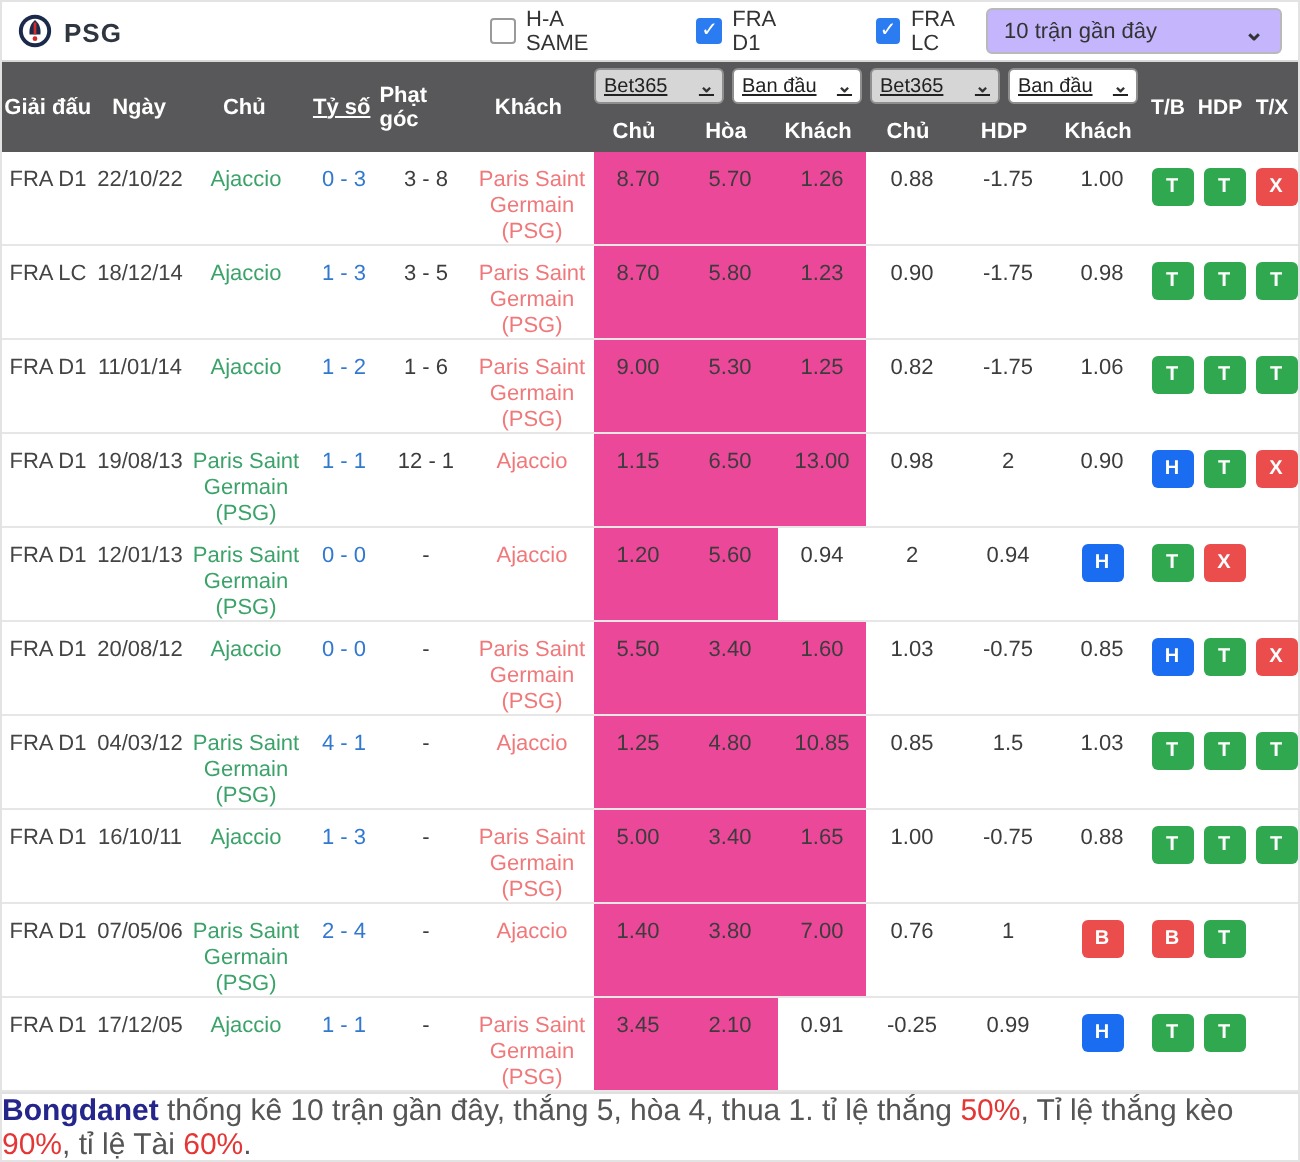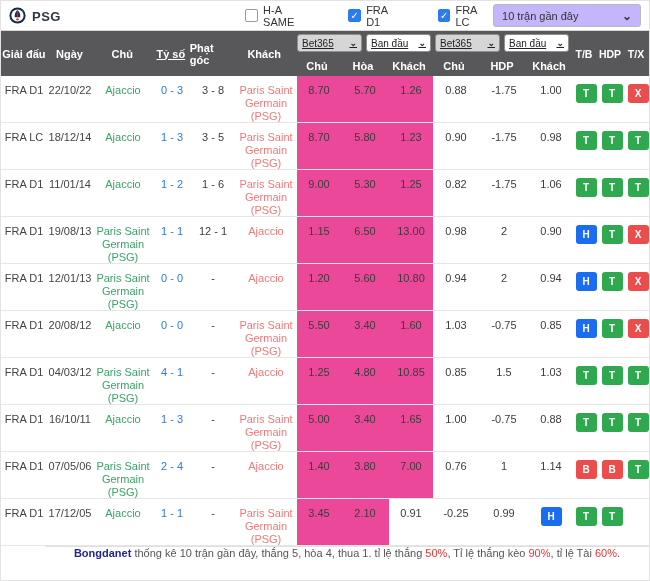--- a/index.html
+++ b/index.html
@@ -75,21 +75,21 @@
     width:21px; height:19px; border-radius:3px; color:#fff; font-size:10px; font-weight:bold;
     display:flex; align-items:center; justify-content:center;
   }
   .badge.green { background:#2fa84f; }
   .badge.blue  { background:#1a6cf0; }
   .badge.red   { background:#eb4d4d; }
 
   
   .tfoot {
     height:35px; border-top:1px solid #e0e0e0; display:flex; align-items:flex-start;
-    justify-content:center; font-size:11px; color:#555; background:#fff;margin-left:44px;
+    justify-content:center; font-size:15px; color:#555; background:#fff;
   }
   .tfoot .brand { color:#24268c; font-weight:bold; }
   .tfoot .pct { color:#e53535; }
 
   
   .logo { width:17px; height:17px; display:inline-block; }
 </style>
 </head>
 <body>
 
@@ -265,21 +265,20 @@
   </div>
       <div class="mrow">
     <div class="cell league">FRA D1</div>
     <div class="cell date">12/01/13</div>
     <div class="cell home">Paris Saint Germain (PSG)</div>
     <div class="cell score">0 - 0</div>
     <div class="cell corner">-</div>
     <div class="cell away">Ajaccio</div>
     <div class="cell yellow">1.20</div>
     <div class="cell yellow">5.60</div>
-    <div class="cell yellow">10.80</div>
     <div class="cell odds">0.94</div>
     <div class="cell odds">2</div>
     <div class="cell odds">0.94</div>
     <div class="badge-cell">
           <span class="badge blue">H</span>
         </div>
     <div class="badge-cell">
           <span class="badge green">T</span>
         </div>
     <div class="badge-cell">
@@ -360,21 +359,20 @@
     <div class="cell date">07/05/06</div>
     <div class="cell home">Paris Saint Germain (PSG)</div>
     <div class="cell score">2 - 4</div>
     <div class="cell corner">-</div>
     <div class="cell away">Ajaccio</div>
     <div class="cell yellow">1.40</div>
     <div class="cell yellow">3.80</div>
     <div class="cell yellow">7.00</div>
     <div class="cell odds">0.76</div>
     <div class="cell odds">1</div>
-    <div class="cell odds">1.14</div>
     <div class="badge-cell">
           <span class="badge red">B</span>
         </div>
     <div class="badge-cell">
           <span class="badge red">B</span>
         </div>
     <div class="badge-cell">
           <span class="badge green">T</span>
         </div>
   </div>

